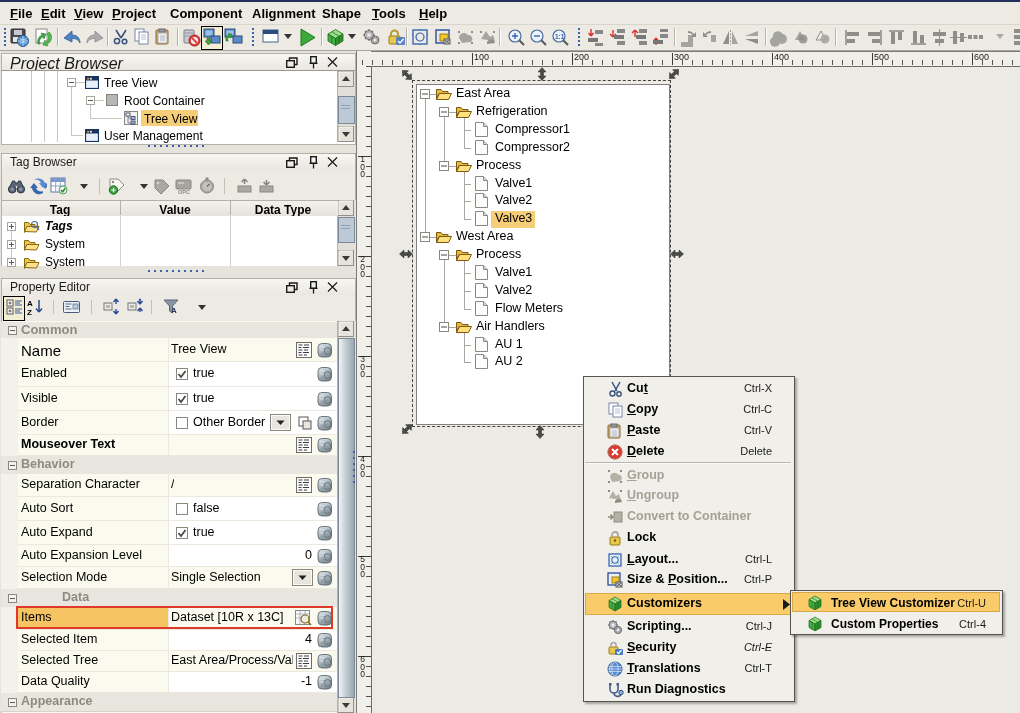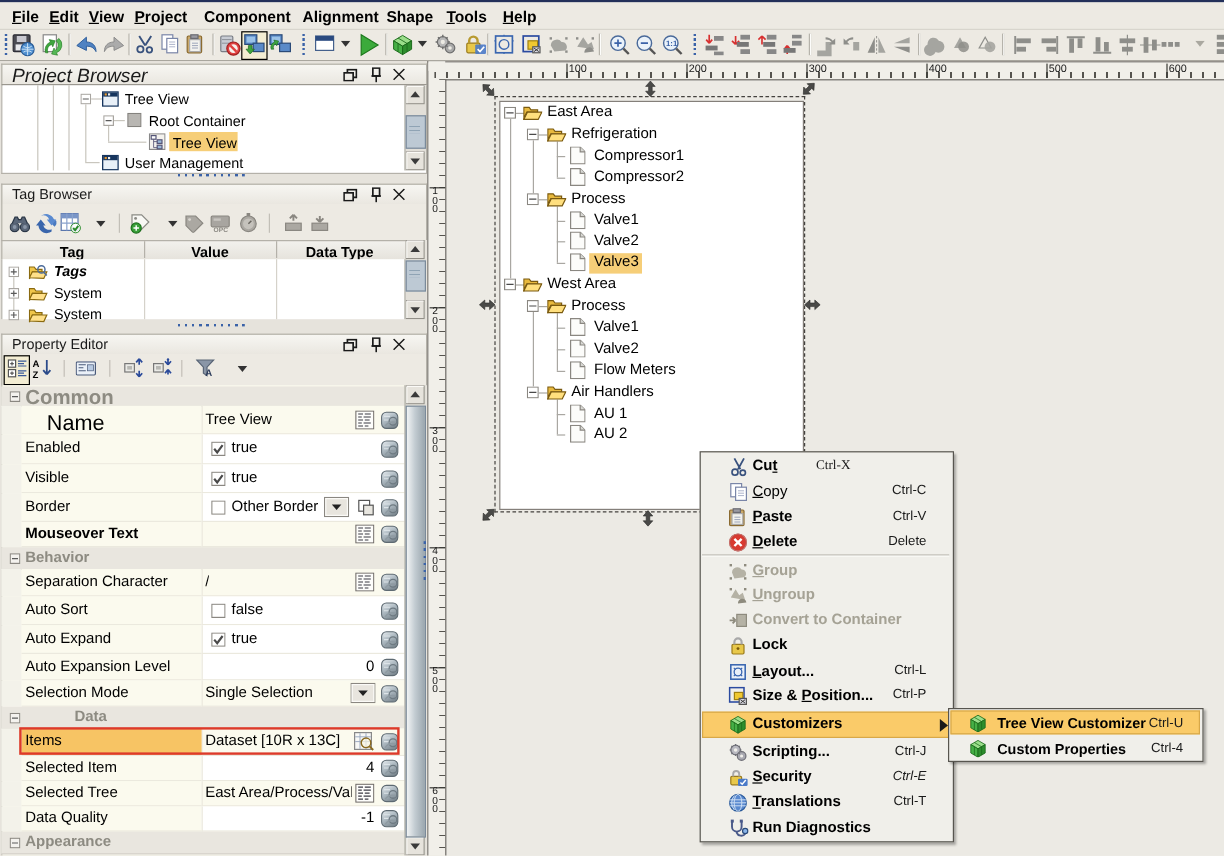--- a/index.html
+++ b/index.html
@@ -503,25 +503,25 @@
   </svg>
 <svg class="a" style="left:198px;top:305px;" width="9" height="6" viewBox="0 0 9 6">
     <path d="M0 0 h8 l-4 5z" fill="#333"></path>
   </svg>
 <div class="a" style="left:1px;top:321px;width:336px;height:392px;background:#FBFAEE;border-left:1px solid #B4B1A9;"></div>
 <div class="a" style="left:1px;top:322px;width:336px;height:16px;background:#E9E6DF;border-bottom:1px solid #D5D2CA;"></div>
 <svg class="a" style="left:8px;top:326px;" width="9" height="9" viewBox="0 0 9 9">
     <rect x="0.5" y="0.5" width="8" height="8" fill="#F4F2EE" stroke="#8A8781"></rect>
     <path d="M2 4.5 h5" stroke="#5A5A5A"></path>
   </svg>
-<div class="a" style="left:21px;top:322px;font-size:17px;font-weight:bold;color:#8D8B82;">Common</div>
+<div class="a" style="left:21px;top:322px;font-size:13px;font-weight:bold;color:#8D8B82;">Common</div>
 <div class="a" style="left:1px;top:338px;width:17px;height:24px;background:#F3F2EA;"></div>
 <div class="a" style="left:18px;top:338px;width:150px;height:23px;background:#FBFAEE;border-bottom:1px solid #EBE9DE;"></div>
 <div class="a" style="left:168px;top:338px;width:169px;height:23px;background:#FBFAEE;border-bottom:1px solid #EBE9DE;border-left:1px solid #EBE9DE;"></div>
-<div class="a" style="left:39px;top:342px;font-size:18px;color:#000;white-space:nowrap;">Name</div>
+<div class="a" style="left:21px;top:342px;font-size:15px;color:#000;white-space:nowrap;">Name</div>
 <svg class="a" style="left:296px;top:342px;" width="16" height="16" viewBox="0 0 16 16">
     <rect x="0.5" y="0.5" width="15" height="15" fill="#FDFDFB" stroke="#6E6A66"></rect>
     <path d="M2.5 3h4M8 3h5M2.5 5.5h3M7 5.5h6M2.5 8h4M8 8h4M2.5 10.5h3M7 10.5h6M2.5 13h4M8 13h3" stroke="#3A3A44" stroke-width="1"></path>
   </svg>
 <svg class="a" style="left:317px;top:342px;" width="16" height="16" viewBox="0 0 16 16">
     <defs>
       <linearGradient id="b317_342" x1="0" y1="0" x2="0.6" y2="1">
         <stop offset="0" stop-color="#E9EEF1"></stop>
         <stop offset="0.5" stop-color="#AEBAC2"></stop>
         <stop offset="1" stop-color="#7E8A92"></stop>
@@ -1044,27 +1044,27 @@
     <path d="M8.5 0.5 v4 h4" fill="#D8D8D4" stroke="#8A8781"></path>
   </svg>
 <div class="a" style="left:495px;top:354px;font-size:12.5px;white-space:nowrap;">AU 2</div>
 <div class="a" style="left:583px;top:376px;width:210px;height:324px;background:#F0EFEA;border:1px solid #57554F;box-shadow:2px 2px 2px rgba(0,0,0,0.3);"></div>
 <svg class="a" style="left:607px;top:381.0px;" width="17" height="16" viewBox="0 0 17 16">
     <path d="M5 1 L10 10 M13 1 L8 10" stroke="#39527E" stroke-width="1.5" fill="none"></path>
     <circle cx="5.5" cy="12.5" r="2.5" fill="none" stroke="#39527E" stroke-width="1.4"></circle>
     <circle cx="12" cy="13" r="2.2" fill="none" stroke="#39527E" stroke-width="1.4"></circle>
   </svg>
 <div class="a" style="left:627px;top:381.0px;font-size:12.5px;font-weight:bold;color:#000;white-space:nowrap;">Cu<u>t</u></div>
-<div class="a" style="left:680px;top:382.0px;width:92px;text-align:left;font-size:11px;color:#1A1A1A;font-family:Liberation Serif, serif;">Ctrl-X</div>
+<div class="a" style="left:680px;top:382.0px;width:92px;text-align:right;font-size:11px;color:#1A1A1A;">Ctrl-X</div>
 <svg class="a" style="left:607px;top:401.5px;" width="17" height="16" viewBox="0 0 17 16">
     <rect x="2" y="1" width="9" height="11" fill="#fff" stroke="#7A86A8"></rect>
     <rect x="6" y="4" width="9" height="11" fill="#fff" stroke="#7A86A8"></rect>
     <path d="M8 7h5M8 9h5M8 11h5" stroke="#A8B0C8" stroke-width="0.8"></path>
   </svg>
-<div class="a" style="left:627px;top:401.5px;font-size:12.5px;font-weight:normal;color:#000;white-space:nowrap;"><u>C</u>opy</div>
+<div class="a" style="left:627px;top:401.5px;font-size:12.5px;font-weight:bold;color:#000;white-space:nowrap;"><u>C</u>opy</div>
 <div class="a" style="left:680px;top:402.5px;width:92px;text-align:right;font-size:11px;color:#1A1A1A;">Ctrl-C</div>
 <svg class="a" style="left:607px;top:422.5px;" width="17" height="16" viewBox="0 0 17 16">
     <rect x="1" y="2" width="12" height="13" rx="1" fill="#C9A86B" stroke="#8A6A30"></rect>
     <rect x="4" y="1" width="6" height="3" fill="#9A9AA2" stroke="#6A6A72"></rect>
     <rect x="3" y="5" width="9" height="9" fill="#F2F2EE" stroke="#AAA"></rect>
     <path d="M5 8h5M5 10h5M5 12h5" stroke="#9AA2B8" stroke-width="0.8"></path>
   </svg>
 <div class="a" style="left:627px;top:422.5px;font-size:12.5px;font-weight:bold;color:#000;white-space:nowrap;"><u>P</u>aste</div>
 <div class="a" style="left:680px;top:423.5px;width:92px;text-align:right;font-size:11px;color:#1A1A1A;">Ctrl-V</div>
 <svg class="a" style="left:607px;top:443.5px;" width="17" height="16" viewBox="0 0 17 16">

